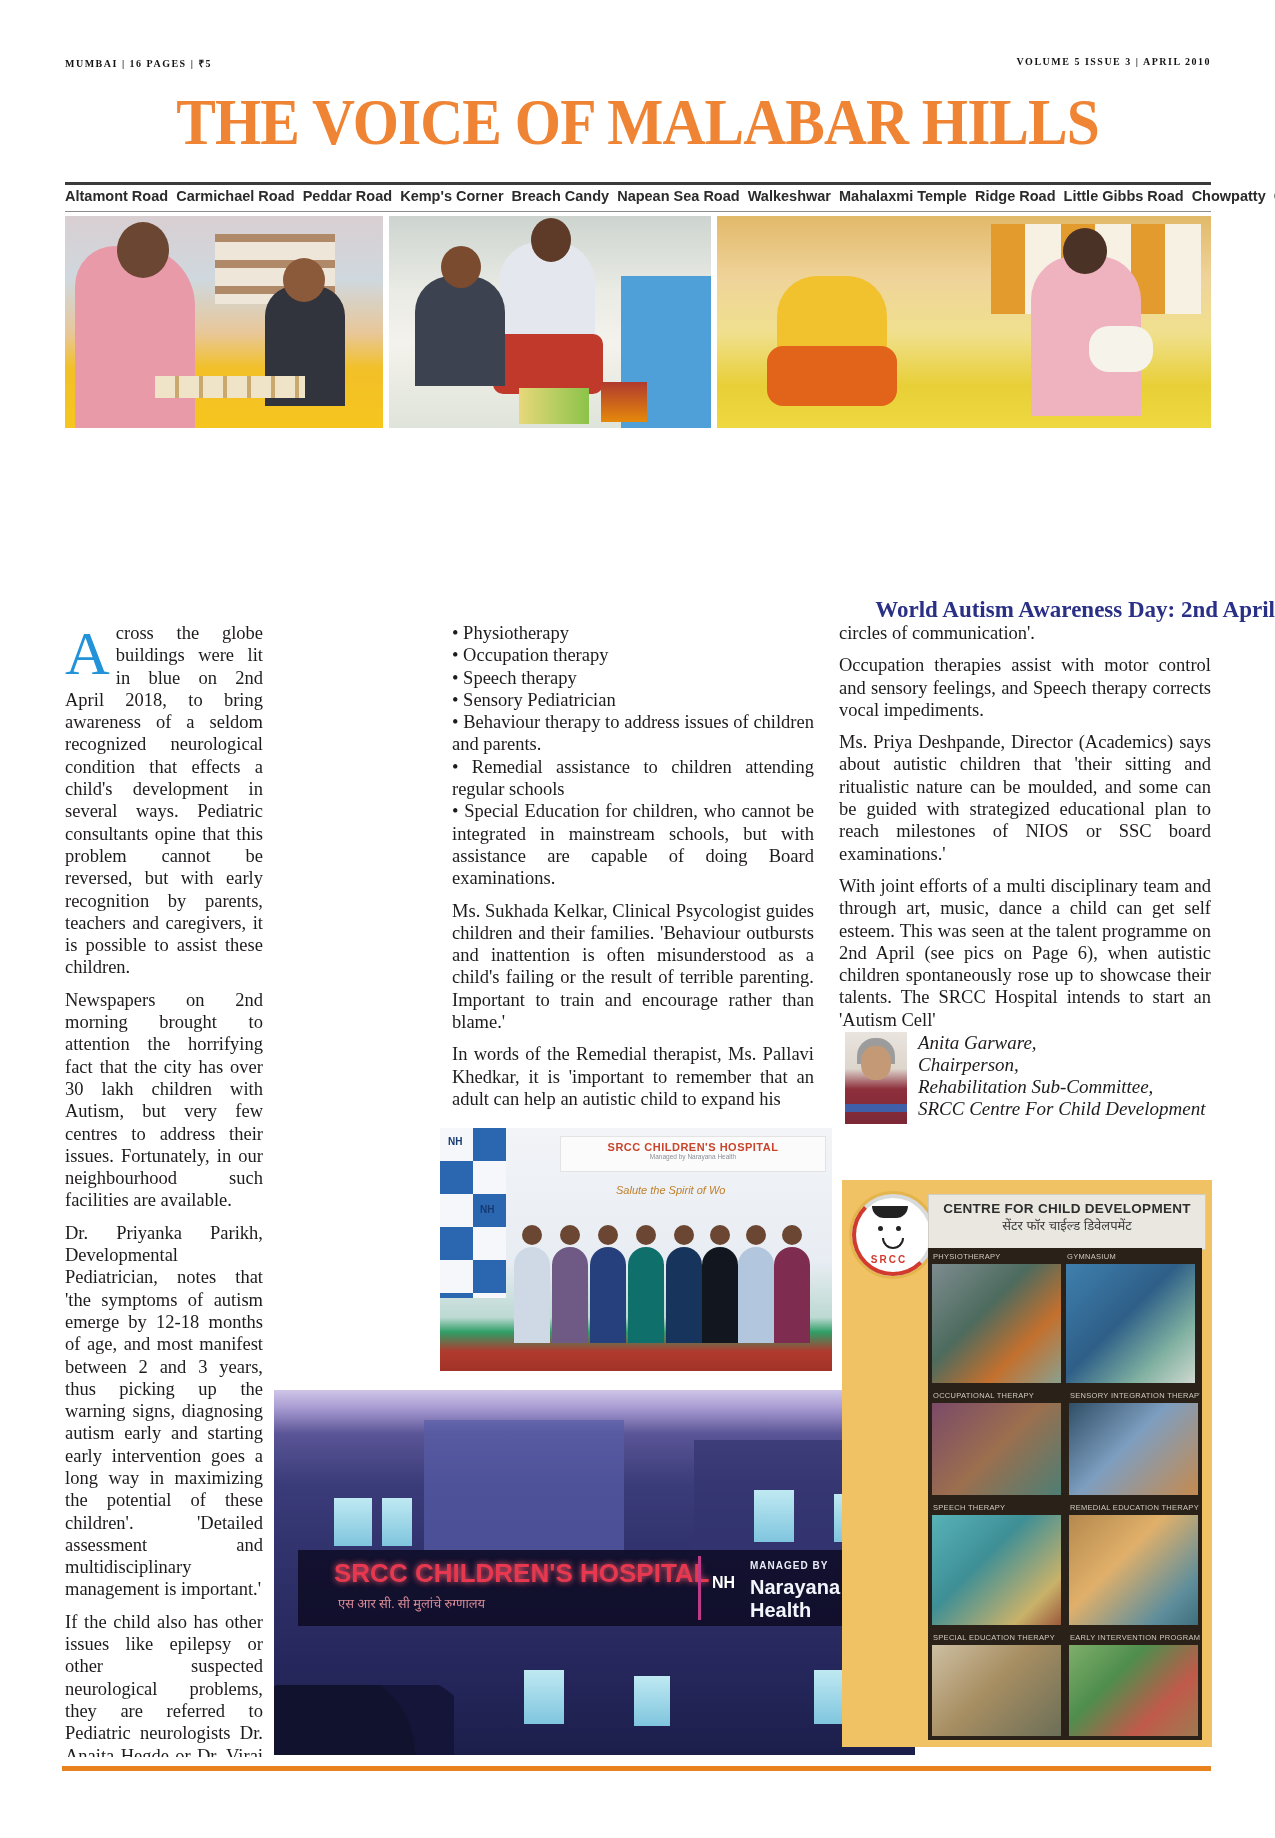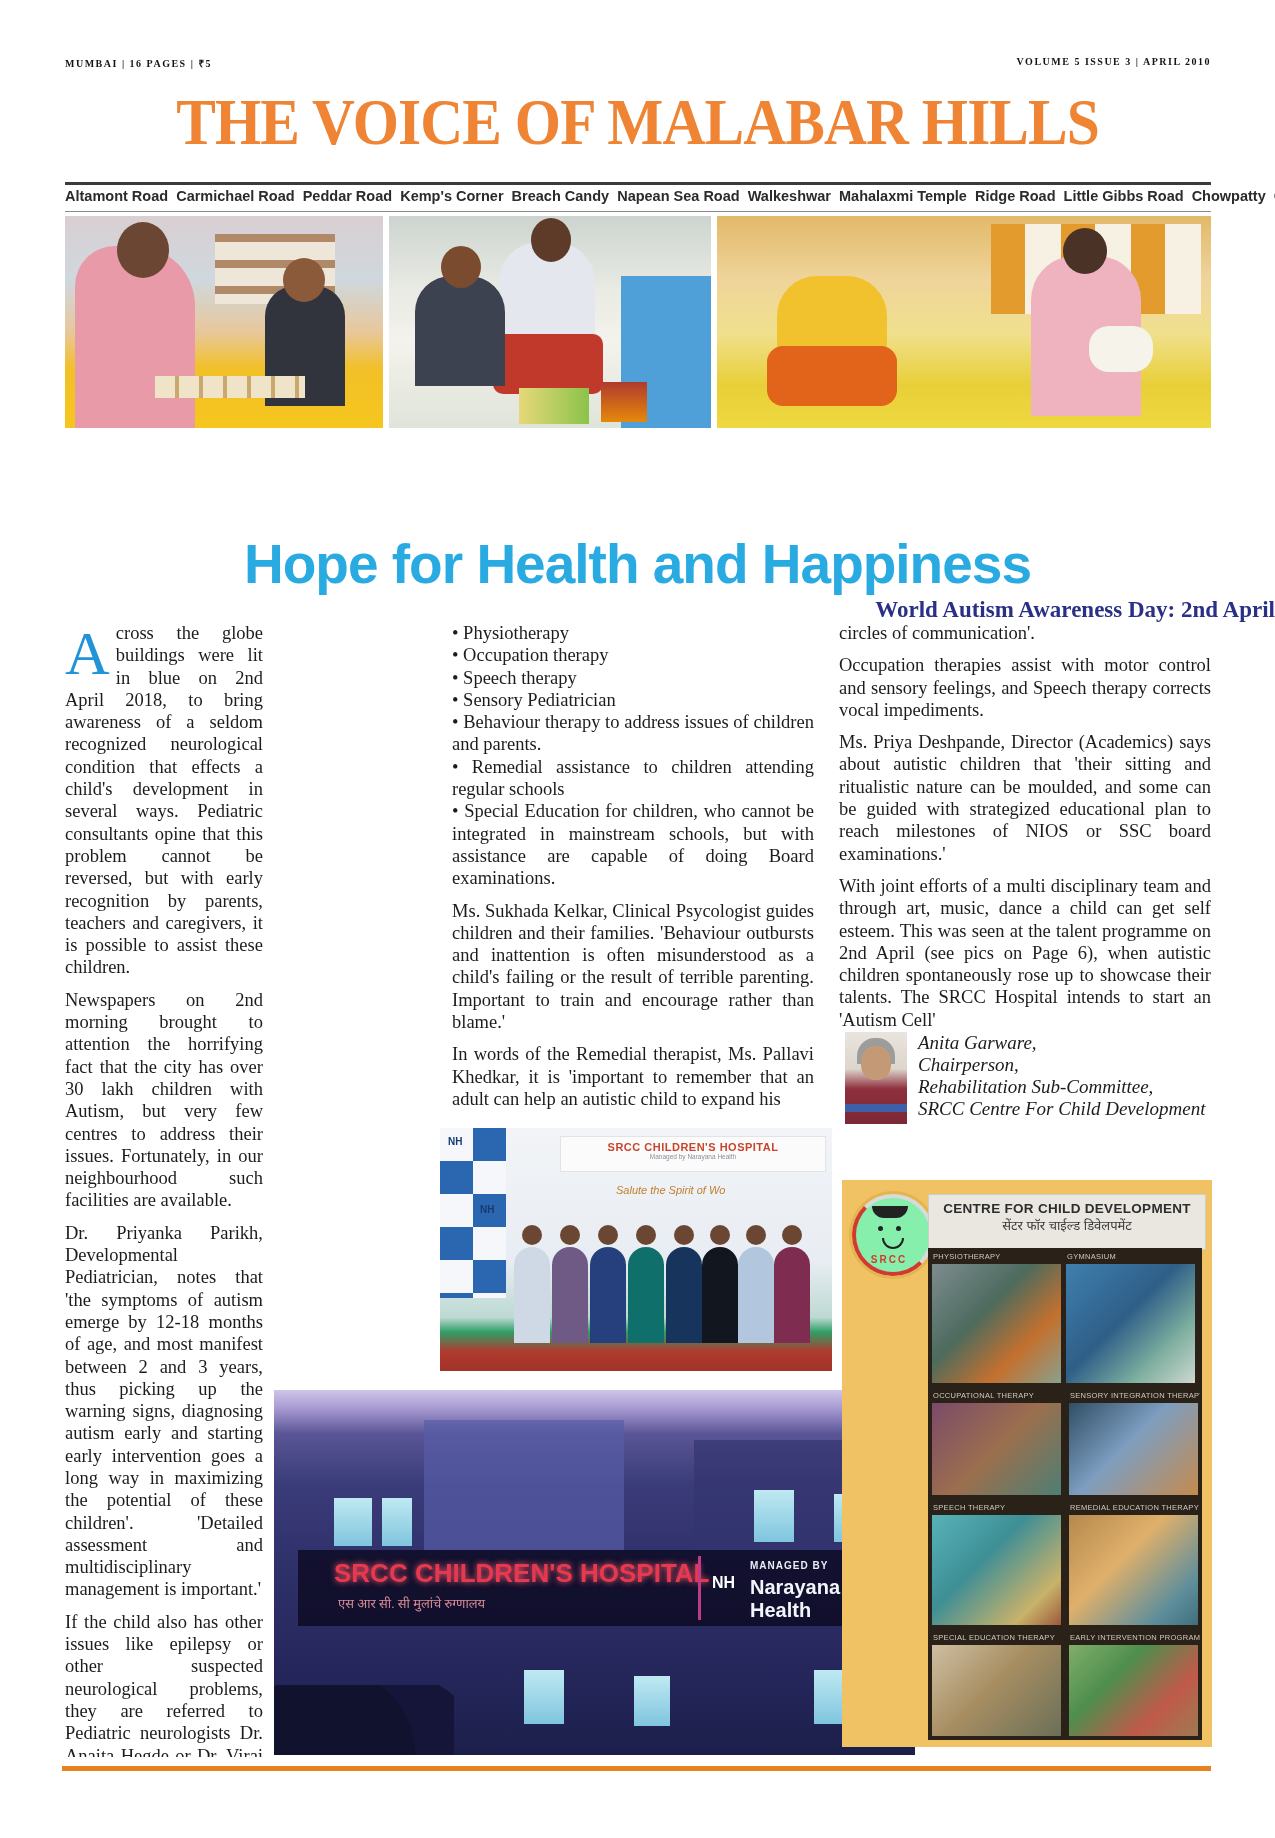--- a/index.html
+++ b/index.html
@@ -96,21 +96,21 @@
      letter-spacing:1px;color:#e9edf5;font-weight:bold;}
   #sign-narayana{position:absolute;left:452px;top:26px;font-family:"Liberation Sans",sans-serif;font-size:20px;
      color:#f2f5fb;font-weight:bold;}
   #sign-nh{position:absolute;left:414px;top:24px;font-family:"Liberation Sans",sans-serif;font-weight:bold;
      font-size:16px;color:#ffffff;}
   #night-photo .trees{position:absolute;left:0;bottom:0;width:180px;height:70px;
      background:radial-gradient(circle at 30% 100%,#10122e 0 60%,transparent 61%),radial-gradient(circle at 70% 100%,#141538 0 55%,transparent 56%);}
 
   
   #poster{left:842px;top:1180px;width:370px;height:567px;background:#F0C263;}
-  #srcc-logo{position:absolute;left:10px;top:14px;width:74px;height:74px;background:#86efac;border:4px solid #d8dadc;
+  #srcc-logo{position:absolute;left:10px;top:14px;width:74px;height:74px;background:#ffffff;border:4px solid #d8dadc;
      border-radius:50%;box-shadow:0 0 0 3px #e4b54c;}
   #srcc-logo .ring{position:absolute;left:-4px;top:-4px;width:74px;height:74px;border-radius:50%;
      border:4px solid transparent;border-bottom-color:#d23a2e;border-left-color:#d23a2e;}
   #srcc-logo .eye{position:absolute;top:28px;width:5px;height:5px;border-radius:50%;background:#222;}
   #srcc-logo .fringe{position:absolute;left:16px;top:8px;width:36px;height:12px;border-radius:0 0 18px 18px;background:#222;}
   #srcc-logo .smile{position:absolute;left:26px;top:40px;width:18px;height:9px;border:2px solid #222;border-top:none;border-radius:0 0 12px 12px;}
   #srcc-logo .srcc-text{position:absolute;left:0;top:56px;width:66px;text-align:center;
      font-family:"Liberation Sans",sans-serif;font-weight:bold;font-size:10px;color:#d23a2e;letter-spacing:2px;}
   #poster-plate{position:absolute;left:86px;top:14px;width:276px;height:54px;background:#e9e7e0;border:1px solid #cfcdc4;
      text-align:center;font-family:"Liberation Sans",sans-serif;}
@@ -168,21 +168,20 @@
   </div>
   <div class="abs photo" id="photo3">
     <div class="shelves"></div>
     <div class="girl"></div>
     <div class="pants"></div>
     <div class="nurse"></div>
     <div class="head5"></div>
     <div class="baby"></div>
   </div>
 
-  <div class="abs" id="headline">Hope for Health and Happiness</div>
   <div class="abs" id="subhead">World Autism Awareness Day: 2nd April</div>
 
   <div class="abs col" id="col1">
     <div id="col1-spacer"></div>
     <p><span class="dropcap">A</span><span>cross the globe buildings were lit in blue on 2nd April 2018, to bring awareness of a seldom recognized neurological condition that effects a child's development in several ways. Pediatric consultants opine that this problem cannot be reversed, but with early recognition by parents, teachers and caregivers, it is possible to assist these children.</span></p>
     <p>Newspapers on 2nd morning brought to attention the horrifying fact that the city has over 30 lakh children with Autism, but very few centres to address their issues. Fortunately, in our neighbourhood such facilities are available.</p>
     <p>Dr. Priyanka Parikh, Developmental Pediatrician, notes that 'the symptoms of autism emerge by 12-18 months of age, and most manifest between 2 and 3 years, thus picking up the warning signs, diagnosing autism early and starting early intervention goes a long way in maximizing the potential of these children'. 'Detailed assessment and multidisciplinary management is important.'</p>
     <p>If the child also has other issues like epilepsy or other suspected neurological problems, they are referred to Pediatric neurologists Dr. Anaita Hegde or Dr. Viraj Sanghi, for further assessment and guidance on therapies. In words of Dr. Sanghi, with proper guidance, 'few can have encyclopaedic knowledge on focused subjects. Some can be very objective in decision making'.</p>
 
   </div>

